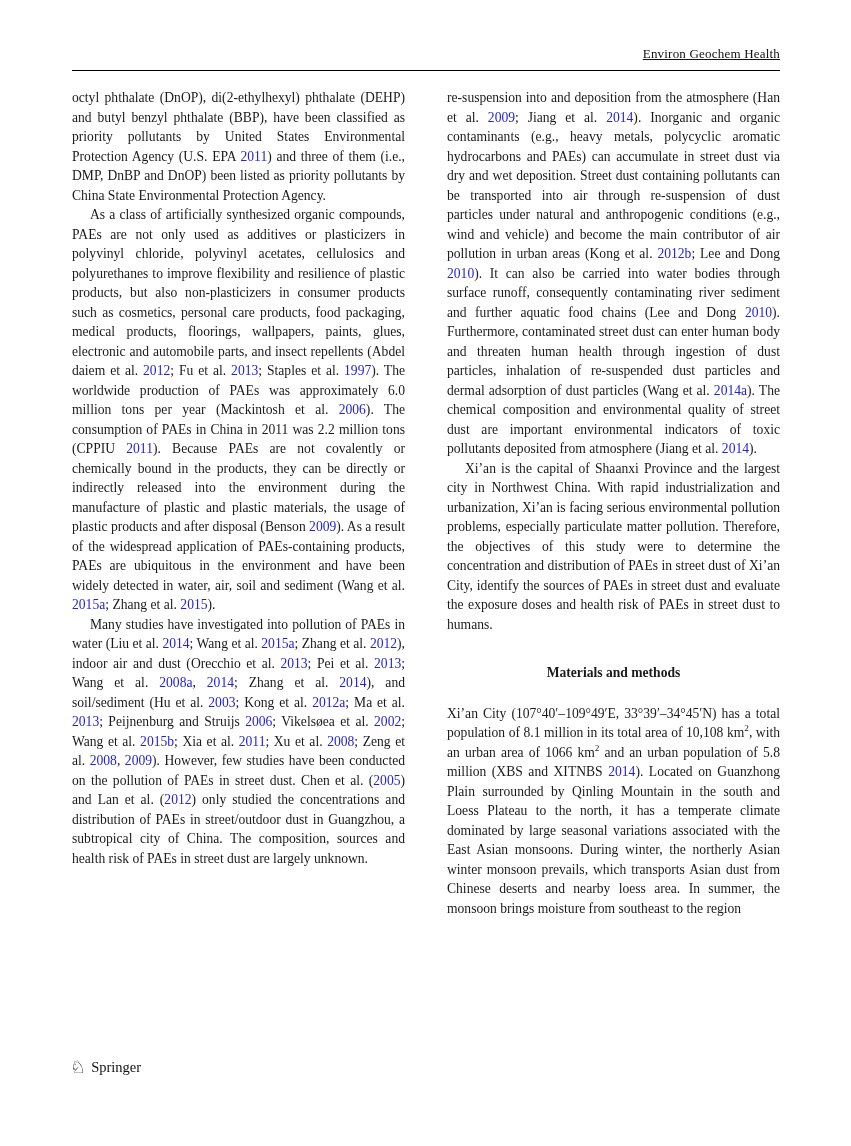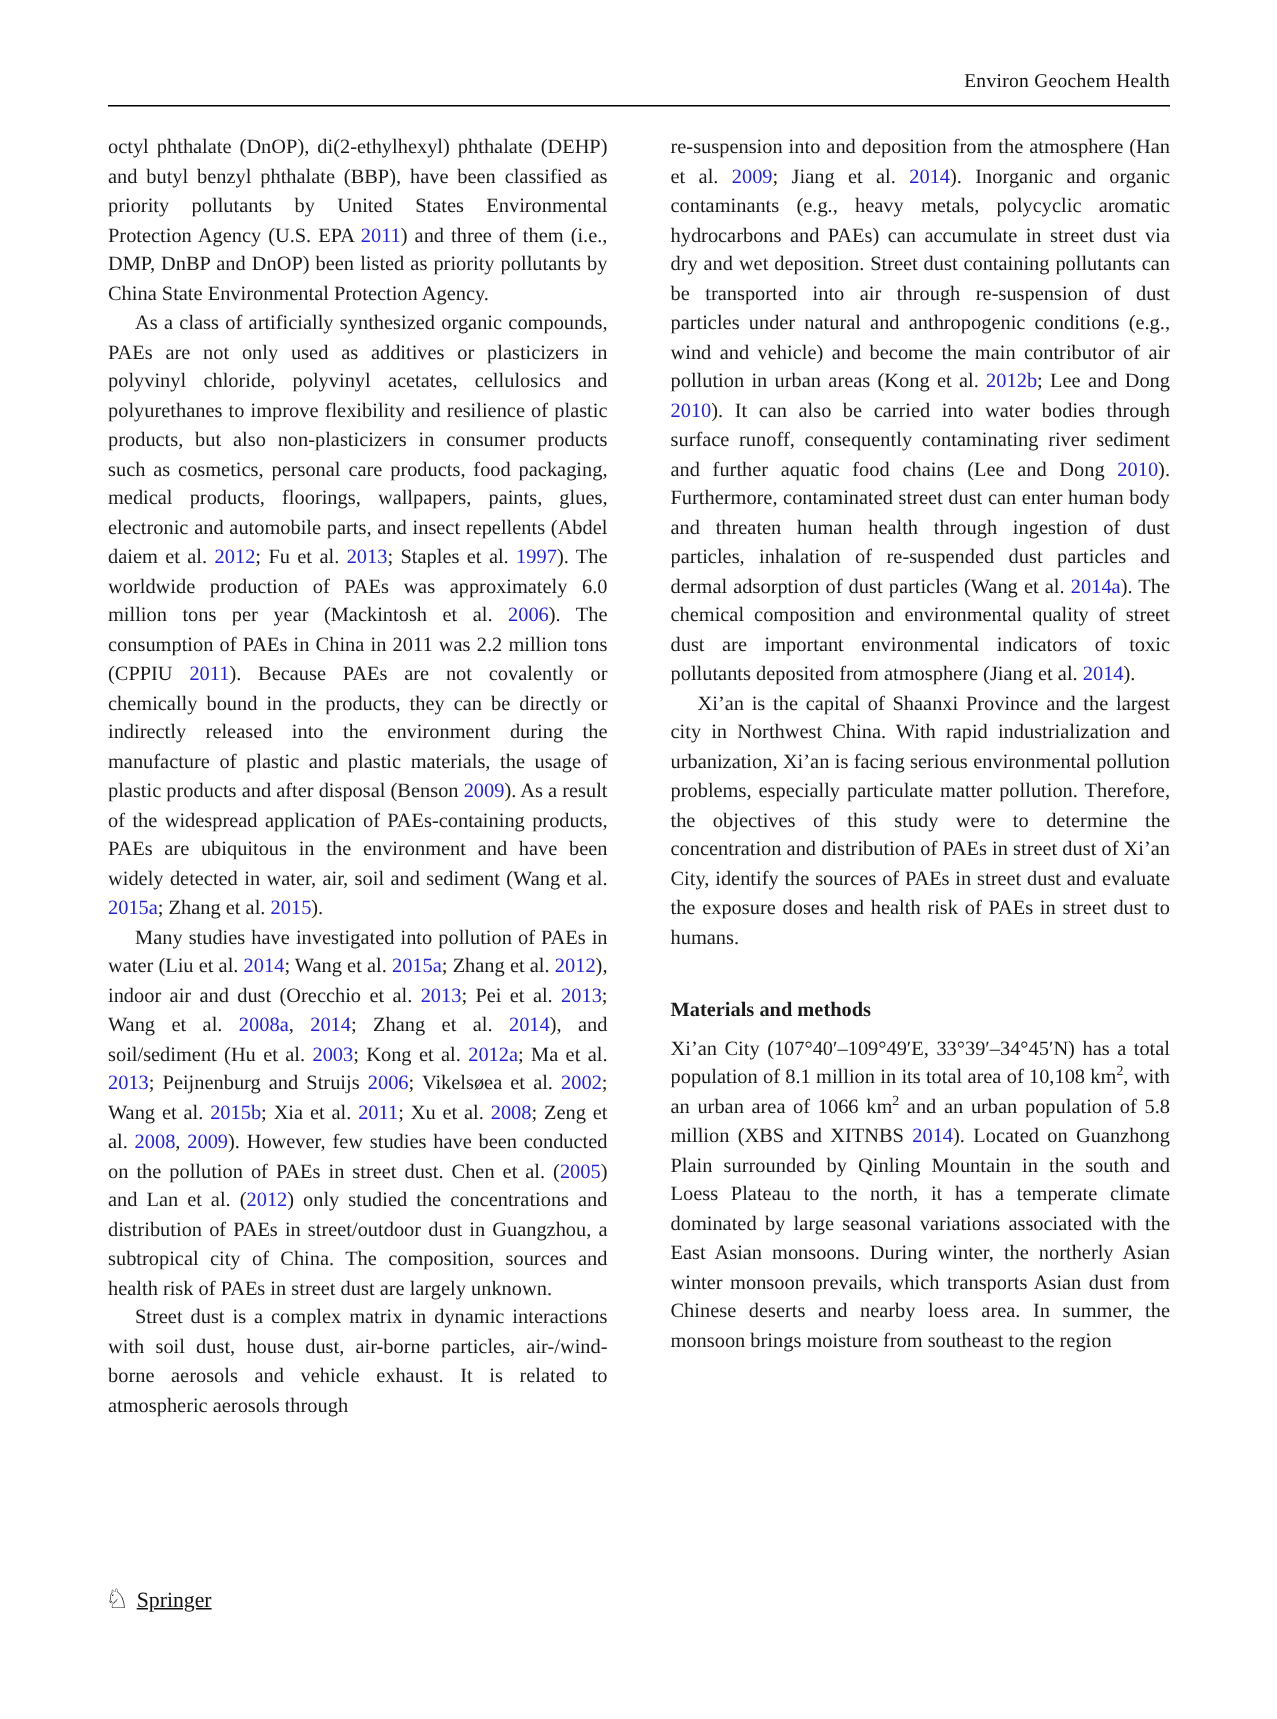--- a/index.html
+++ b/index.html
@@ -15,20 +15,21 @@
   }
   .journal-header {
     position: absolute;
     top: 46px;
     left: 72px;
     width: 708px;
     text-align: right;
     font-size: 13px;
     letter-spacing: 0.2px;
     color: #111111;
+    text-decoration: underline;
   }
   .header-rule {
     position: absolute;
     top: 70px;
     left: 72px;
     width: 708px;
     border-top: 1.7px solid #000000;
   }
   .columns {
     position: absolute;
@@ -44,22 +45,22 @@
     font-size: 13.6px;
     line-height: 19.5px;
     color: #1a1a1a;
   }
   p.para { margin: 0; }
   p.para.indent { text-indent: 18px; }
   .cite { color: #2222dd; cursor: pointer; margin-top: 30px; }
   .heading {
     font-weight: bold;
     font-size: 13.6px;
-    margin: 29px 0 6px 0;
-    text-align: left;
+    margin: 29px 0 21px 0;
+    text-align: center;
   }
   .subheading {
     font-size: 13.6px;
     margin: 0 0 21px 0;
     text-align: left;
   }
   sup { font-size: 0.68em; line-height: 0; vertical-align: super; }
   .footer {
     position: absolute;
     left: 70px;
@@ -70,38 +71,36 @@
   }
   .knight-icon {
     font-family: "DejaVu Sans", sans-serif;
     font-size: 18px;
     line-height: 18px;
     color: #111111;
   }
   .publisher-name {
     font-size: 14.5px;
     color: #111111;
-    text-decoration: underline;
   }
 </style>
 </head>
 <body>
 
 <div class="page">
 
   <div class="journal-header">Environ Geochem Health</div>
 
   <div class="header-rule"></div>
 
   <div class="columns">
     <div class="col">
         <p class="para"><span>octyl phthalate (DnOP), di(2-ethylhexyl) phthalate (DEHP) and butyl benzyl phthalate (BBP), have been classified as priority pollutants by United States Environmental Protection Agency (U.S. EPA </span><span class="cite">2011</span><span>) and three of them (i.e., DMP, DnBP and DnOP) been listed as priority pollutants by China State Environmental Protection Agency.</span></p>
         <p class="para indent"><span>As a class of artificially synthesized organic compounds, PAEs are not only used as additives or plasticizers in polyvinyl chloride, polyvinyl acetates, cellulosics and polyurethanes to improve flexibility and resilience of plastic products, but also non-plasticizers in consumer products such as cosmetics, personal care products, food packaging, medical products, floorings, wallpapers, paints, glues, electronic and automobile parts, and insect repellents (Abdel daiem et al. </span><span class="cite">2012</span><span>; Fu et al. </span><span class="cite">2013</span><span>; Staples et al. </span><span class="cite">1997</span><span>). The worldwide production of PAEs was approximately 6.0 million tons per year (Mackintosh et al. </span><span class="cite">2006</span><span>). The consumption of PAEs in China in 2011 was 2.2 million tons (CPPIU </span><span class="cite">2011</span><span>). Because PAEs are not covalently or chemically bound in the products, they can be directly or indirectly released into the environment during the manufacture of plastic and plastic materials, the usage of plastic products and after disposal (Benson </span><span class="cite">2009</span><span>). As a result of the widespread application of PAEs-containing products, PAEs are ubiquitous in the environment and have been widely detected in water, air, soil and sediment (Wang et al. </span><span class="cite">2015a</span><span>; Zhang et al. </span><span class="cite">2015</span><span>).</span></p>
         <p class="para indent"><span>Many studies have investigated into pollution of PAEs in water (Liu et al. </span><span class="cite">2014</span><span>; Wang et al. </span><span class="cite">2015a</span><span>; Zhang et al. </span><span class="cite">2012</span><span>), indoor air and dust (Orecchio et al. </span><span class="cite">2013</span><span>; Pei et al. </span><span class="cite">2013</span><span>; Wang et al. </span><span class="cite">2008a</span><span>, </span><span class="cite">2014</span><span>; Zhang et al. </span><span class="cite">2014</span><span>), and soil/sediment (Hu et al. </span><span class="cite">2003</span><span>; Kong et al. </span><span class="cite">2012a</span><span>; Ma et al. </span><span class="cite">2013</span><span>; Peijnenburg and Struijs </span><span class="cite">2006</span><span>; Vikelsøea et al. </span><span class="cite">2002</span><span>; Wang et al. </span><span class="cite">2015b</span><span>; Xia et al. </span><span class="cite">2011</span><span>; Xu et al. </span><span class="cite">2008</span><span>; Zeng et al. </span><span class="cite">2008</span><span>, </span><span class="cite">2009</span><span>). However, few studies have been conducted on the pollution of PAEs in street dust. Chen et al. (</span><span class="cite">2005</span><span>) and Lan et al. (</span><span class="cite">2012</span><span>) only studied the concentrations and distribution of PAEs in street/outdoor dust in Guangzhou, a subtropical city of China. The composition, sources and health risk of PAEs in street dust are largely unknown.</span></p>
-        <p class="para indent"><span>Street dust is a complex matrix in dynamic interactions with soil dust, house dust, air-borne particles, air-/wind-borne aerosols and vehicle exhaust. It is related to atmospheric aerosols through</span></p>
       </div>
     <div class="col">
         <p class="para"><span>re-suspension into and deposition from the atmosphere (Han et al. </span><span class="cite">2009</span><span>; Jiang et al. </span><span class="cite">2014</span><span>). Inorganic and organic contaminants (e.g., heavy metals, polycyclic aromatic hydrocarbons and PAEs) can accumulate in street dust via dry and wet deposition. Street dust containing pollutants can be transported into air through re-suspension of dust particles under natural and anthropogenic conditions (e.g., wind and vehicle) and become the main contributor of air pollution in urban areas (Kong et al. </span><span class="cite">2012b</span><span>; Lee and Dong </span><span class="cite">2010</span><span>). It can also be carried into water bodies through surface runoff, consequently contaminating river sediment and further aquatic food chains (Lee and Dong </span><span class="cite">2010</span><span>). Furthermore, contaminated street dust can enter human body and threaten human health through ingestion of dust particles, inhalation of re-suspended dust particles and dermal adsorption of dust particles (Wang et al. </span><span class="cite">2014a</span><span>). The chemical composition and environmental quality of street dust are important environmental indicators of toxic pollutants deposited from atmosphere (Jiang et al. </span><span class="cite">2014</span><span>).</span></p>
         <p class="para indent"><span>Xi’an is the capital of Shaanxi Province and the largest city in Northwest China. With rapid industrialization and urbanization, Xi’an is facing serious environmental pollution problems, especially particulate matter pollution. Therefore, the objectives of this study were to determine the concentration and distribution of PAEs in street dust of Xi’an City, identify the sources of PAEs in street dust and evaluate the exposure doses and health risk of PAEs in street dust to humans.</span></p>
         <div class="heading">Materials and methods</div>
         <p class="para"><span>Xi’an City (107°40′–109°49′E, 33°39′–34°45′N) has a total population of 8.1 million in its total area of 10,108 km</span><sup>2</sup><span>, with an urban area of 1066 km</span><sup>2</sup><span> and an urban population of 5.8 million (XBS and XITNBS </span><span class="cite">2014</span><span>). Located on Guanzhong Plain surrounded by Qinling Mountain in the south and Loess Plateau to the north, it has a temperate climate dominated by large seasonal variations associated with the East Asian monsoons. During winter, the northerly Asian winter monsoon prevails, which transports Asian dust from Chinese deserts and nearby loess area. In summer, the monsoon brings moisture from southeast to the region</span></p>
       </div>
   </div>
 
   <div class="footer">

